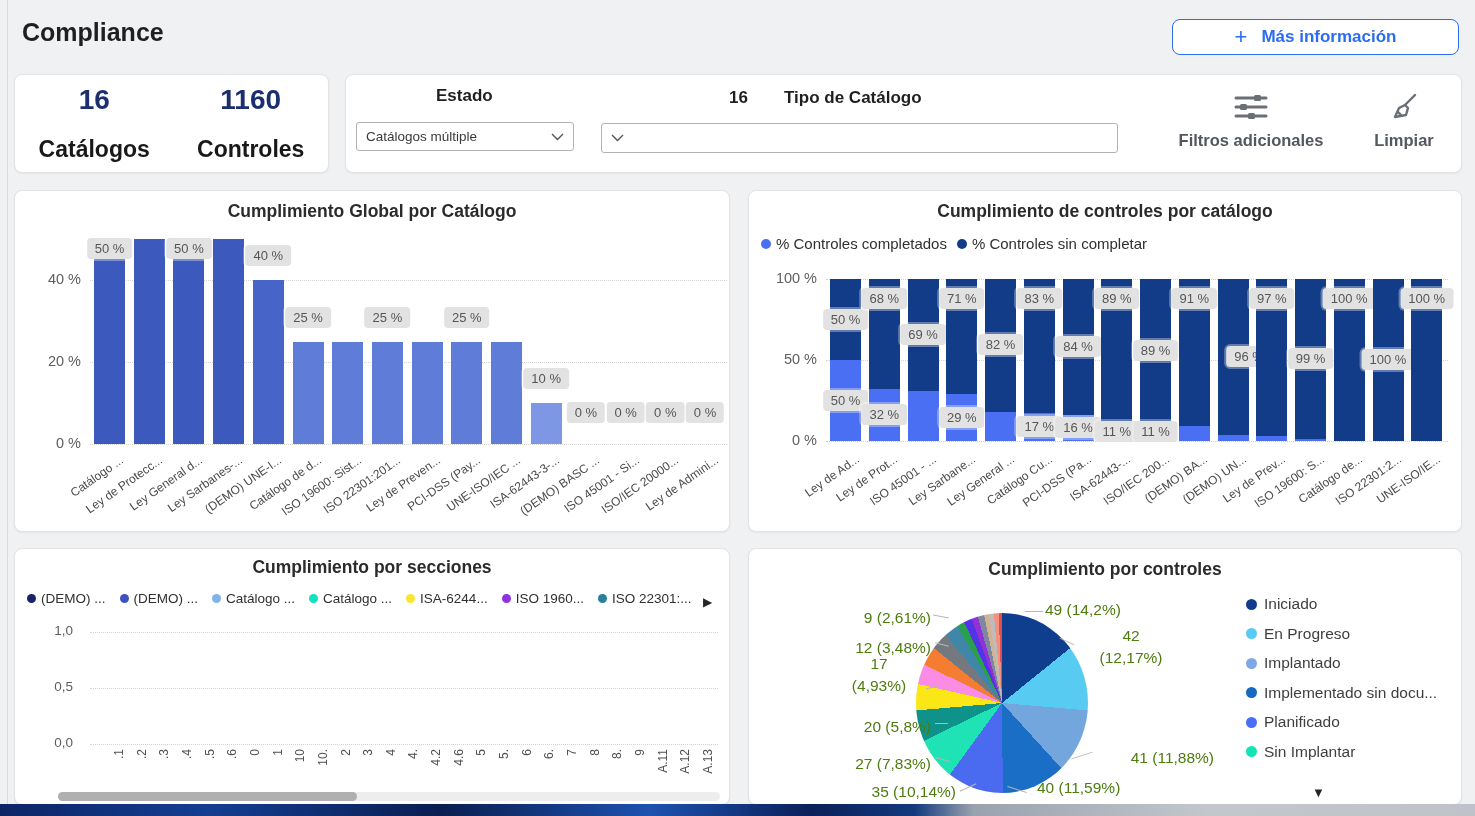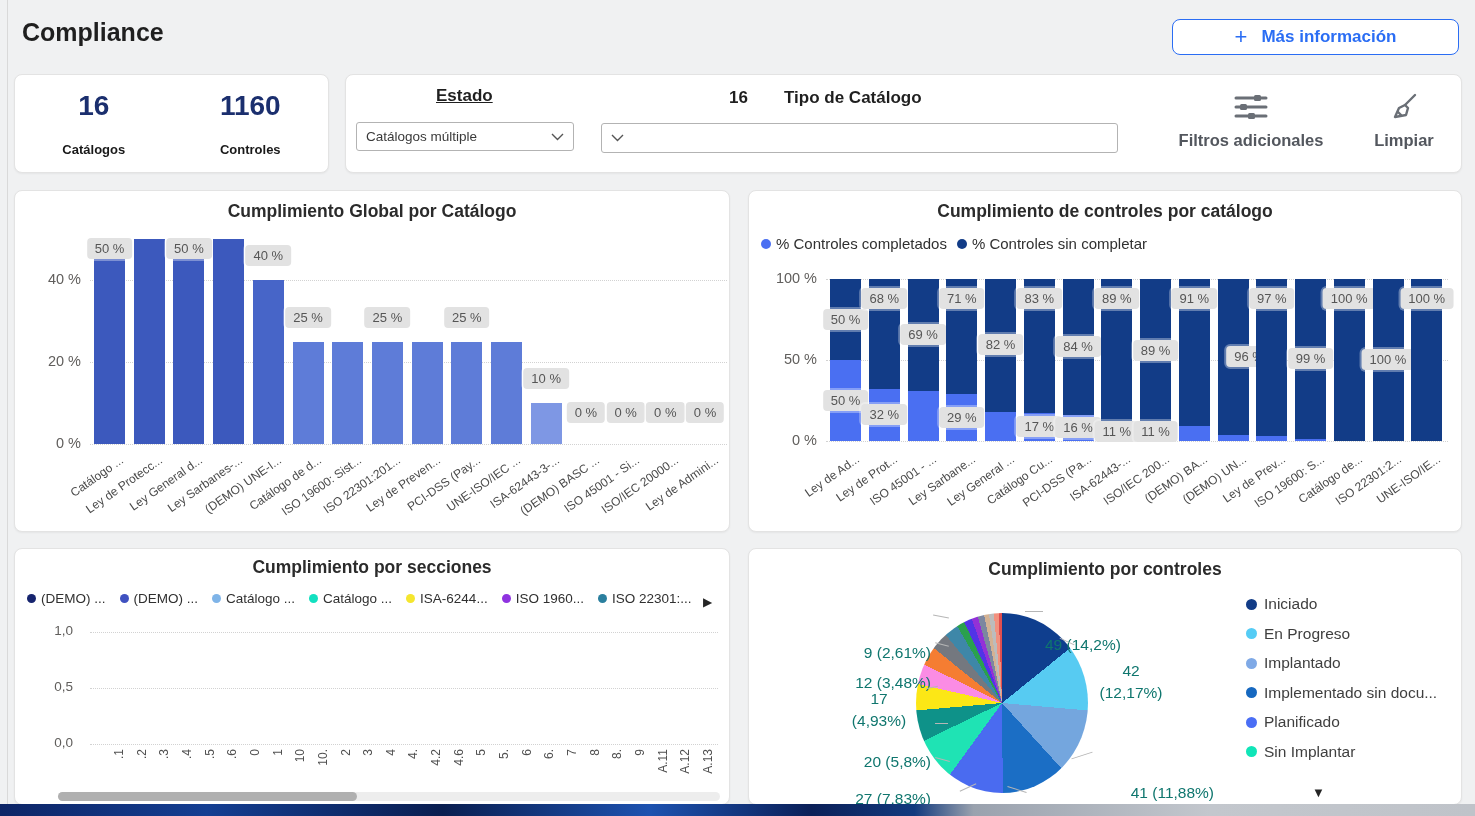--- a/index.html
+++ b/index.html
@@ -17,21 +17,21 @@
     position:absolute;left:1172px;top:19px;width:287px;height:36px;box-sizing:border-box;
     border:1.5px solid #2a6df4;border-radius:8px;background:#fff;display:flex;align-items:center;
     justify-content:center;gap:14px;cursor:pointer;
   }
   .more-info-btn .plus{color:#2a6df4;font-size:22px;font-weight:400;line-height:1;}
   .more-info-btn .lbl{color:#2a6df4;font-size:17px;font-weight:600;}
   
   .kpi-card{left:14px;top:74px;width:313px;height:97px;display:flex;align-items:center;justify-content:space-around;}
   .kpi{text-align:center;}
   .kpi .num{font-size:28px;font-weight:700;color:#1b2f6e;}
-  .kpi .cap{font-size:13px;font-weight:700;color:#191919;margin-top:20px;}
+  .kpi .cap{font-size:23px;font-weight:700;color:#191919;margin-top:20px;}
   
   .filter-card{left:345px;top:74px;width:1115px;height:97px;}
   .flabel{position:absolute;font-size:17px;font-weight:700;color:#1f1f1f;}
   .dropdown{
     position:absolute;box-sizing:border-box;border:1px solid #b3b3b3;border-radius:3px;background:#fff;
     display:flex;align-items:center;padding:0 9px;font-size:13.5px;color:#3a3a3a;cursor:pointer;
   }
   .dropdown .dd-text{flex:1;white-space:nowrap;overflow:hidden;}
   .tool{position:absolute;text-align:center;cursor:pointer;}
   .tool .t-lbl{font-size:16.5px;font-weight:600;color:#53575e;margin-top:6px;white-space:nowrap;}
@@ -47,21 +47,21 @@
   .cat-label{position:absolute;width:170px;text-align:right;font-size:12px;color:#4a4a4a;
     transform:rotate(-35deg);transform-origin:100% 0;white-space:nowrap;}
   .vtick{position:absolute;width:54px;height:14px;font-size:12px;color:#505050;text-align:right;
     transform:rotate(-90deg);white-space:nowrap;}
   .legend-item{display:flex;align-items:center;gap:5px;font-size:15px;color:#303030;white-space:nowrap;cursor:pointer;}
   .legend-dot{width:10px;height:10px;border-radius:50%;flex:0 0 auto;}
   .legend-row{position:absolute;display:flex;align-items:center;}
   .overflow-arrow{position:absolute;font-size:12px;color:#252525;cursor:pointer;}
   
   .pie{position:absolute;border-radius:50%;}
-  .pie-label{position:absolute;font-size:15.5px;color:#0f766e;white-space:pre-line;line-height:22px;margin-top:35px;}
+  .pie-label{position:absolute;font-size:15.5px;color:#4d7c0f;white-space:pre-line;line-height:22px;}
   .leader{position:absolute;height:0;border-top:1.5px solid #b6b6b6;}
   .v-legend-item{display:flex;align-items:center;gap:7px;font-size:15.5px;color:#3f3f3f;white-space:nowrap;cursor:pointer;}
   .v-legend-item .legend-dot{width:11px;height:11px;}
   
   .sb-track{position:absolute;background:#ededed;border-radius:5px;}
   .sb-thumb{position:absolute;background:#b0b0b0;border-radius:5px;cursor:pointer;}
   .taskbar{
     position:absolute;left:0;top:804px;width:1475px;height:12px;
     background:linear-gradient(90deg,#0d2566 0%,#143e92 14%,#0a1e50 30%,#1d52b0 44%,#0b2058 55%,#123a7e 62%,#9aa2ae 66%,#c3c7cd 82%,#bfc3c9 100%);
   }
@@ -83,21 +83,21 @@
     <div class="num">16</div>
     <div class="cap">Catálogos</div>
   </div>
   <div class="kpi">
     <div class="num">1160</div>
     <div class="cap">Controles</div>
   </div>
 </div>
 
 <div class="card filter-card">
-  <div class="flabel" style="left:90px;top:11px;text-decoration:underline;">Estado</div>
+  <div class="flabel" style="left:90px;top:11px;">Estado</div>
   <div class="dropdown" style="left:10px;top:47px;width:218px;height:29px;">
     <span class="dd-text">Catálogos múltiple</span>
     <svg width="13" height="8" viewBox="0 0 13 8">
         <polyline points="1,1 6.5,6.5 12,1" fill="none" stroke="#555" stroke-width="1.4"></polyline>
       </svg>
   </div>
   <div class="flabel" style="left:383px;top:13px;">16</div>
   <div class="flabel" style="left:438px;top:13px;">Tipo de Catálogo</div>
   <div class="dropdown" style="left:255px;top:48px;width:517px;height:30px;">
     <svg width="13" height="8" viewBox="0 0 13 8">

